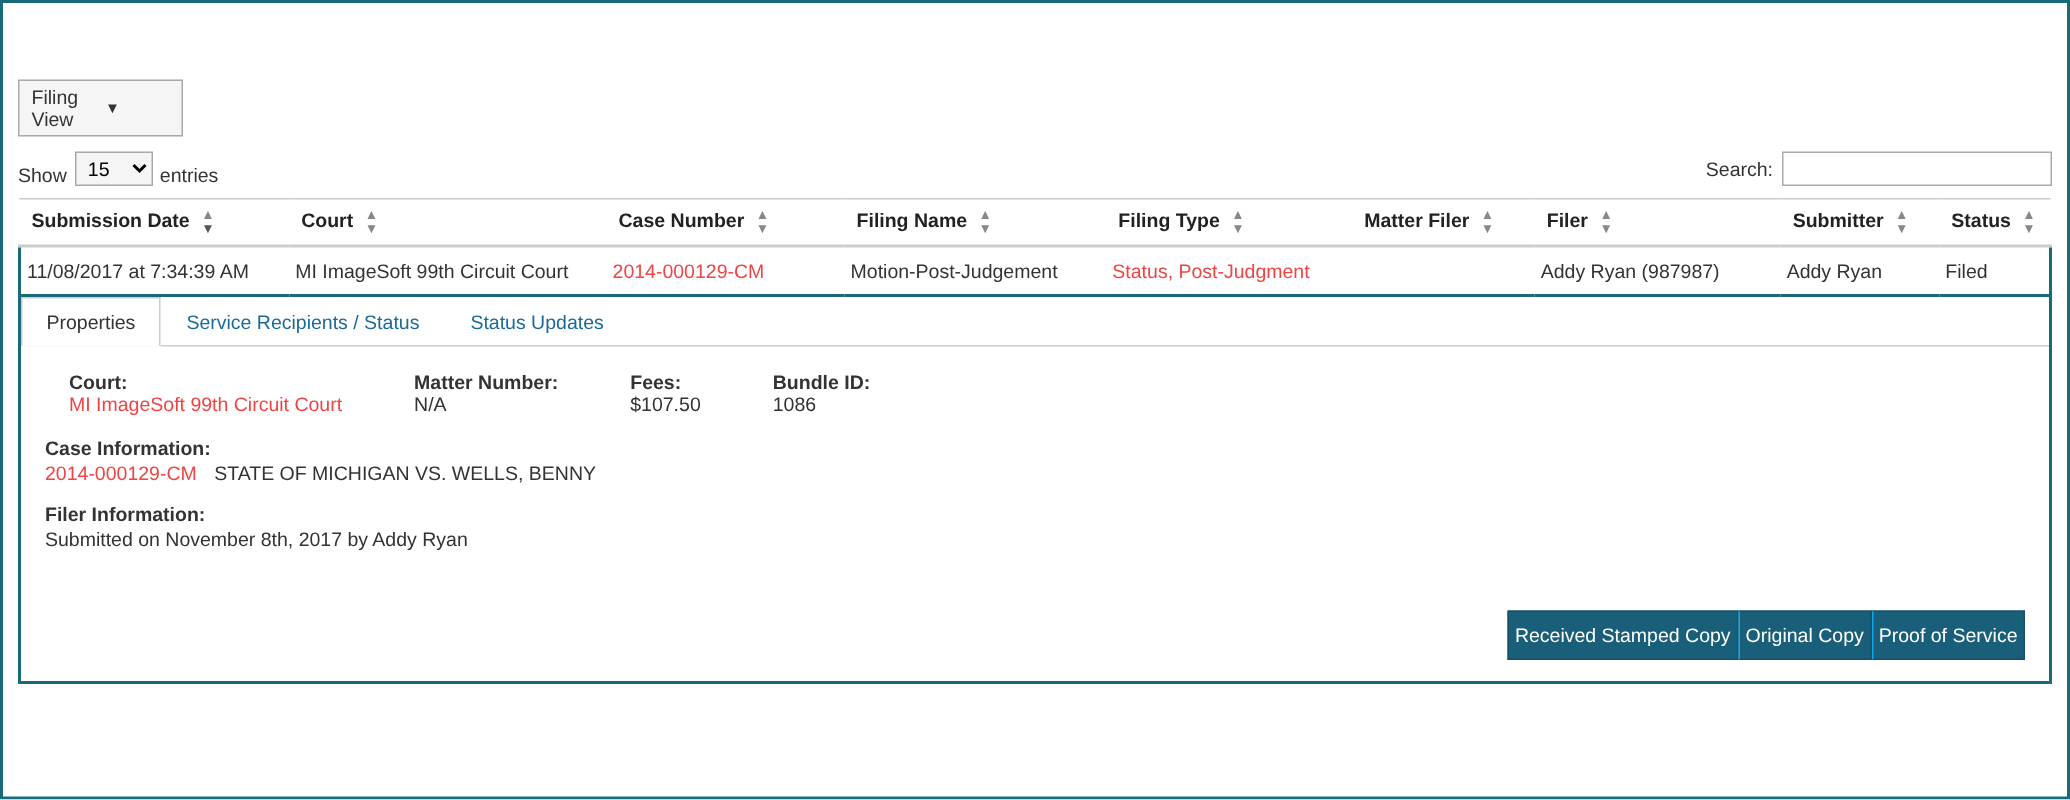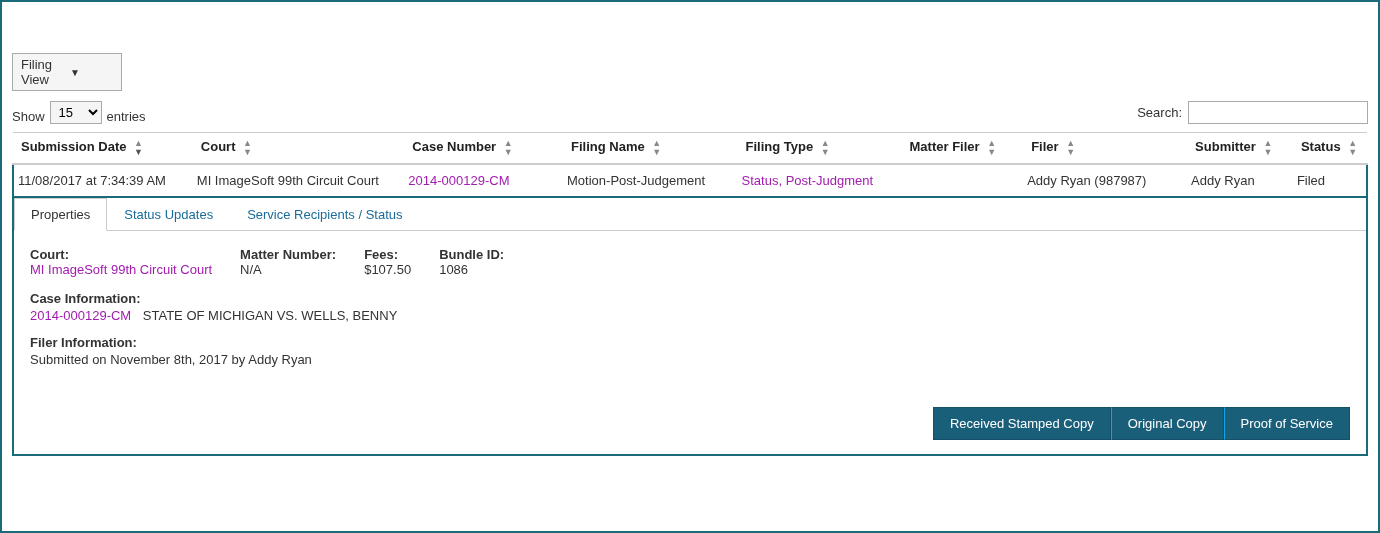--- a/index.html
+++ b/index.html
@@ -109,21 +109,21 @@
       border-top: 2px solid #1a6b7a;
       border-bottom: 2px solid #1a6b7a;
     }
     tbody tr.data-row td:first-child {
       border-left: 2px solid #1a6b7a;
     }
     tbody tr.data-row td:last-child {
       border-right: 2px solid #1a6b7a;
     }
     .link-blue {
-      color: #a21caf;
+      color: #ef4444;
       text-decoration: none;
     }
     .detail-panel {
       border: 2px solid #1a6b7a;
       border-top: none;
       padding: 0;
     }
     .detail-tabs {
       display: flex;
       border-bottom: 1px solid #ccc;
@@ -143,22 +143,23 @@
       border-bottom: 1px solid #fff;
       background: #fff;
       color: #333;
       font-weight: normal;
     }
     .detail-content {
       padding: 16px 16px 16px 16px;
     }
     .detail-meta-row {
       display: flex;
-      gap: 28px;
+      gap: 48px;
       margin-bottom: 14px;
+      margin-left: 16px;
     }
     .detail-meta-item label {
       font-weight: bold;
       display: block;
       font-size: 13px;
     }
     .detail-meta-item span {
       font-size: 13px;
     }
     .detail-section {
@@ -178,21 +179,21 @@
     .action-buttons {
       display: flex;
       justify-content: flex-end;
       gap: 0;
       padding: 12px 16px 14px 16px;
     }
     .action-btn {
       background: #1a5f7a;
       color: #fff;
       border: 1px solid #155068;
-      padding: 8px 16px;
+      padding: 8px 4px;
       font-size: 13px;
       cursor: pointer;
       white-space: nowrap;
     }
     .action-btn + .action-btn {
       border-left: 1px solid #0ea5e9;
     }
     .col-submission { width: 170px; }
     .col-court { width: 200px; }
     .col-casenumber { width: 150px; }
@@ -334,24 +335,24 @@
     </tbody>
   </table>
 
   <div class="detail-panel">
 
     <div class="detail-tabs">
       <div class="detail-tab active">
         <span>Properties</span>
       </div>
       <div class="detail-tab">
+        <span>Service Recipients / Status</span>
+      </div>
+      <div class="detail-tab">
         <span>Status Updates</span>
-      </div>
-      <div class="detail-tab">
-        <span>Service Recipients / Status</span>
       </div>
     </div>
 
     <div class="detail-content">
 
       <div class="detail-meta-row">
         <div class="detail-meta-item">
           <label>Court:</label>
           <a class="link-blue">MI ImageSoft 99th Circuit Court</a>
         </div>

